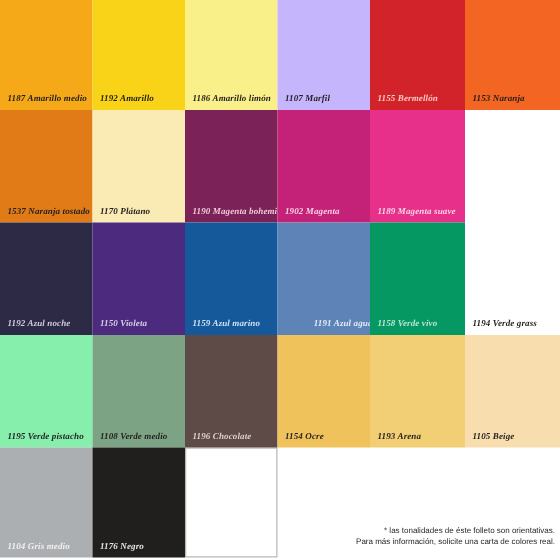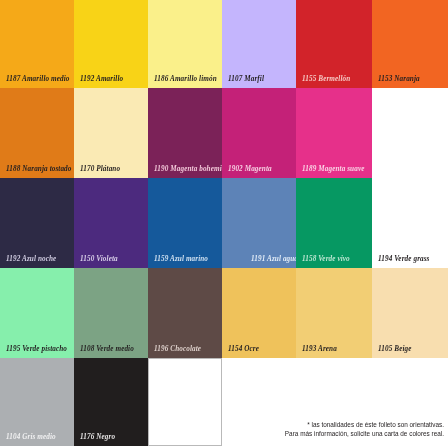--- a/index.html
+++ b/index.html
@@ -67,21 +67,21 @@
     <div class="swatch" style="left: 222px; top: 0px; width: 74px; height: 88px; background: #c4b5fd;">
       <span class="swatch-label" style="color: rgb(35, 31, 32);">1107 Marfil</span>
     </div>
     <div class="swatch" style="left: 296px; top: 0px; width: 76px; height: 88px; background: rgb(210, 35, 42);">
       <span class="swatch-label" style="color: rgb(246, 201, 196);">1155 Bermellón</span>
     </div>
     <div class="swatch" style="left: 372px; top: 0px; width: 76px; height: 88px; background: rgb(242, 101, 34);">
       <span class="swatch-label" style="color: rgb(35, 31, 32);">1153 Naranja</span>
     </div>
     <div class="swatch" style="left: 0px; top: 88px; width: 74px; height: 90px; background: rgb(224, 123, 24);">
-      <span class="swatch-label" style="color: rgb(35, 31, 32);">1188 Naranja tostado</span>
+      <span class="swatch-label" style="color: rgb(35, 31, 32);">1537 Naranja tostado</span>
     </div>
     <div class="swatch" style="left: 74px; top: 88px; width: 74px; height: 90px; background: rgb(250, 234, 180);">
       <span class="swatch-label" style="color: rgb(35, 31, 32);">1170 Plátano</span>
     </div>
     <div class="swatch" style="left: 148px; top: 88px; width: 74px; height: 90px; background: rgb(123, 34, 88);">
       <span class="swatch-label" style="color: rgb(242, 199, 216);">1190 Magenta bohemia</span>
     </div>
     <div class="swatch" style="left: 222px; top: 88px; width: 74px; height: 90px; background: rgb(196, 33, 120);">
       <span class="swatch-label" style="color: rgb(247, 207, 226);">1902 Magenta</span>
     </div>

